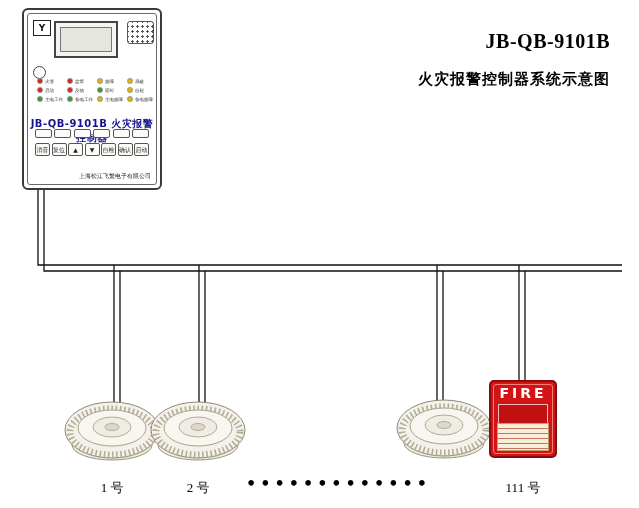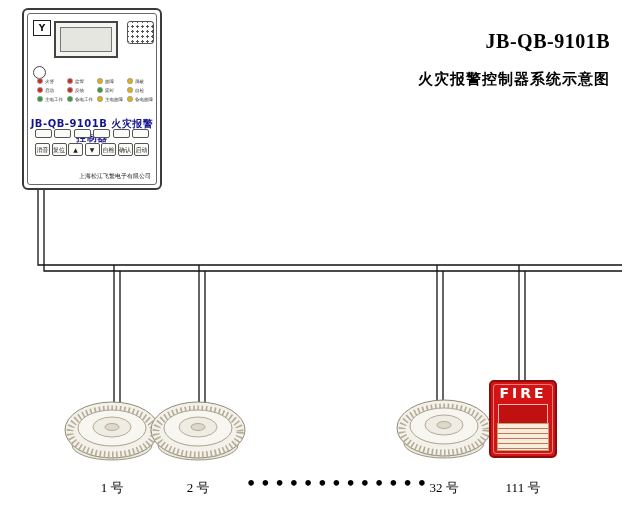--- a/index.html
+++ b/index.html
@@ -199,16 +199,15 @@
     <div class="mcp-inner"></div>
     <div class="mcp-fire">FIRE</div>
     <div class="mcp-window"></div>
     <div class="mcp-panel"></div>
   </div>
 
   
   <div class="dev-label" style="left:62px;top:479px;width:100px;">1 号</div>
   <div class="dev-label" style="left:148px;top:479px;width:100px;">2 号</div>
   <div class="ellipsis">•••••••••••••</div>
-  <div class="dev-label" style="left:394px;top:479px;width:100px;">32 号</div>
   <div class="dev-label" style="left:483px;top:479px;width:80px;">111 号</div>
 
 </div>
 
 </body></html>

